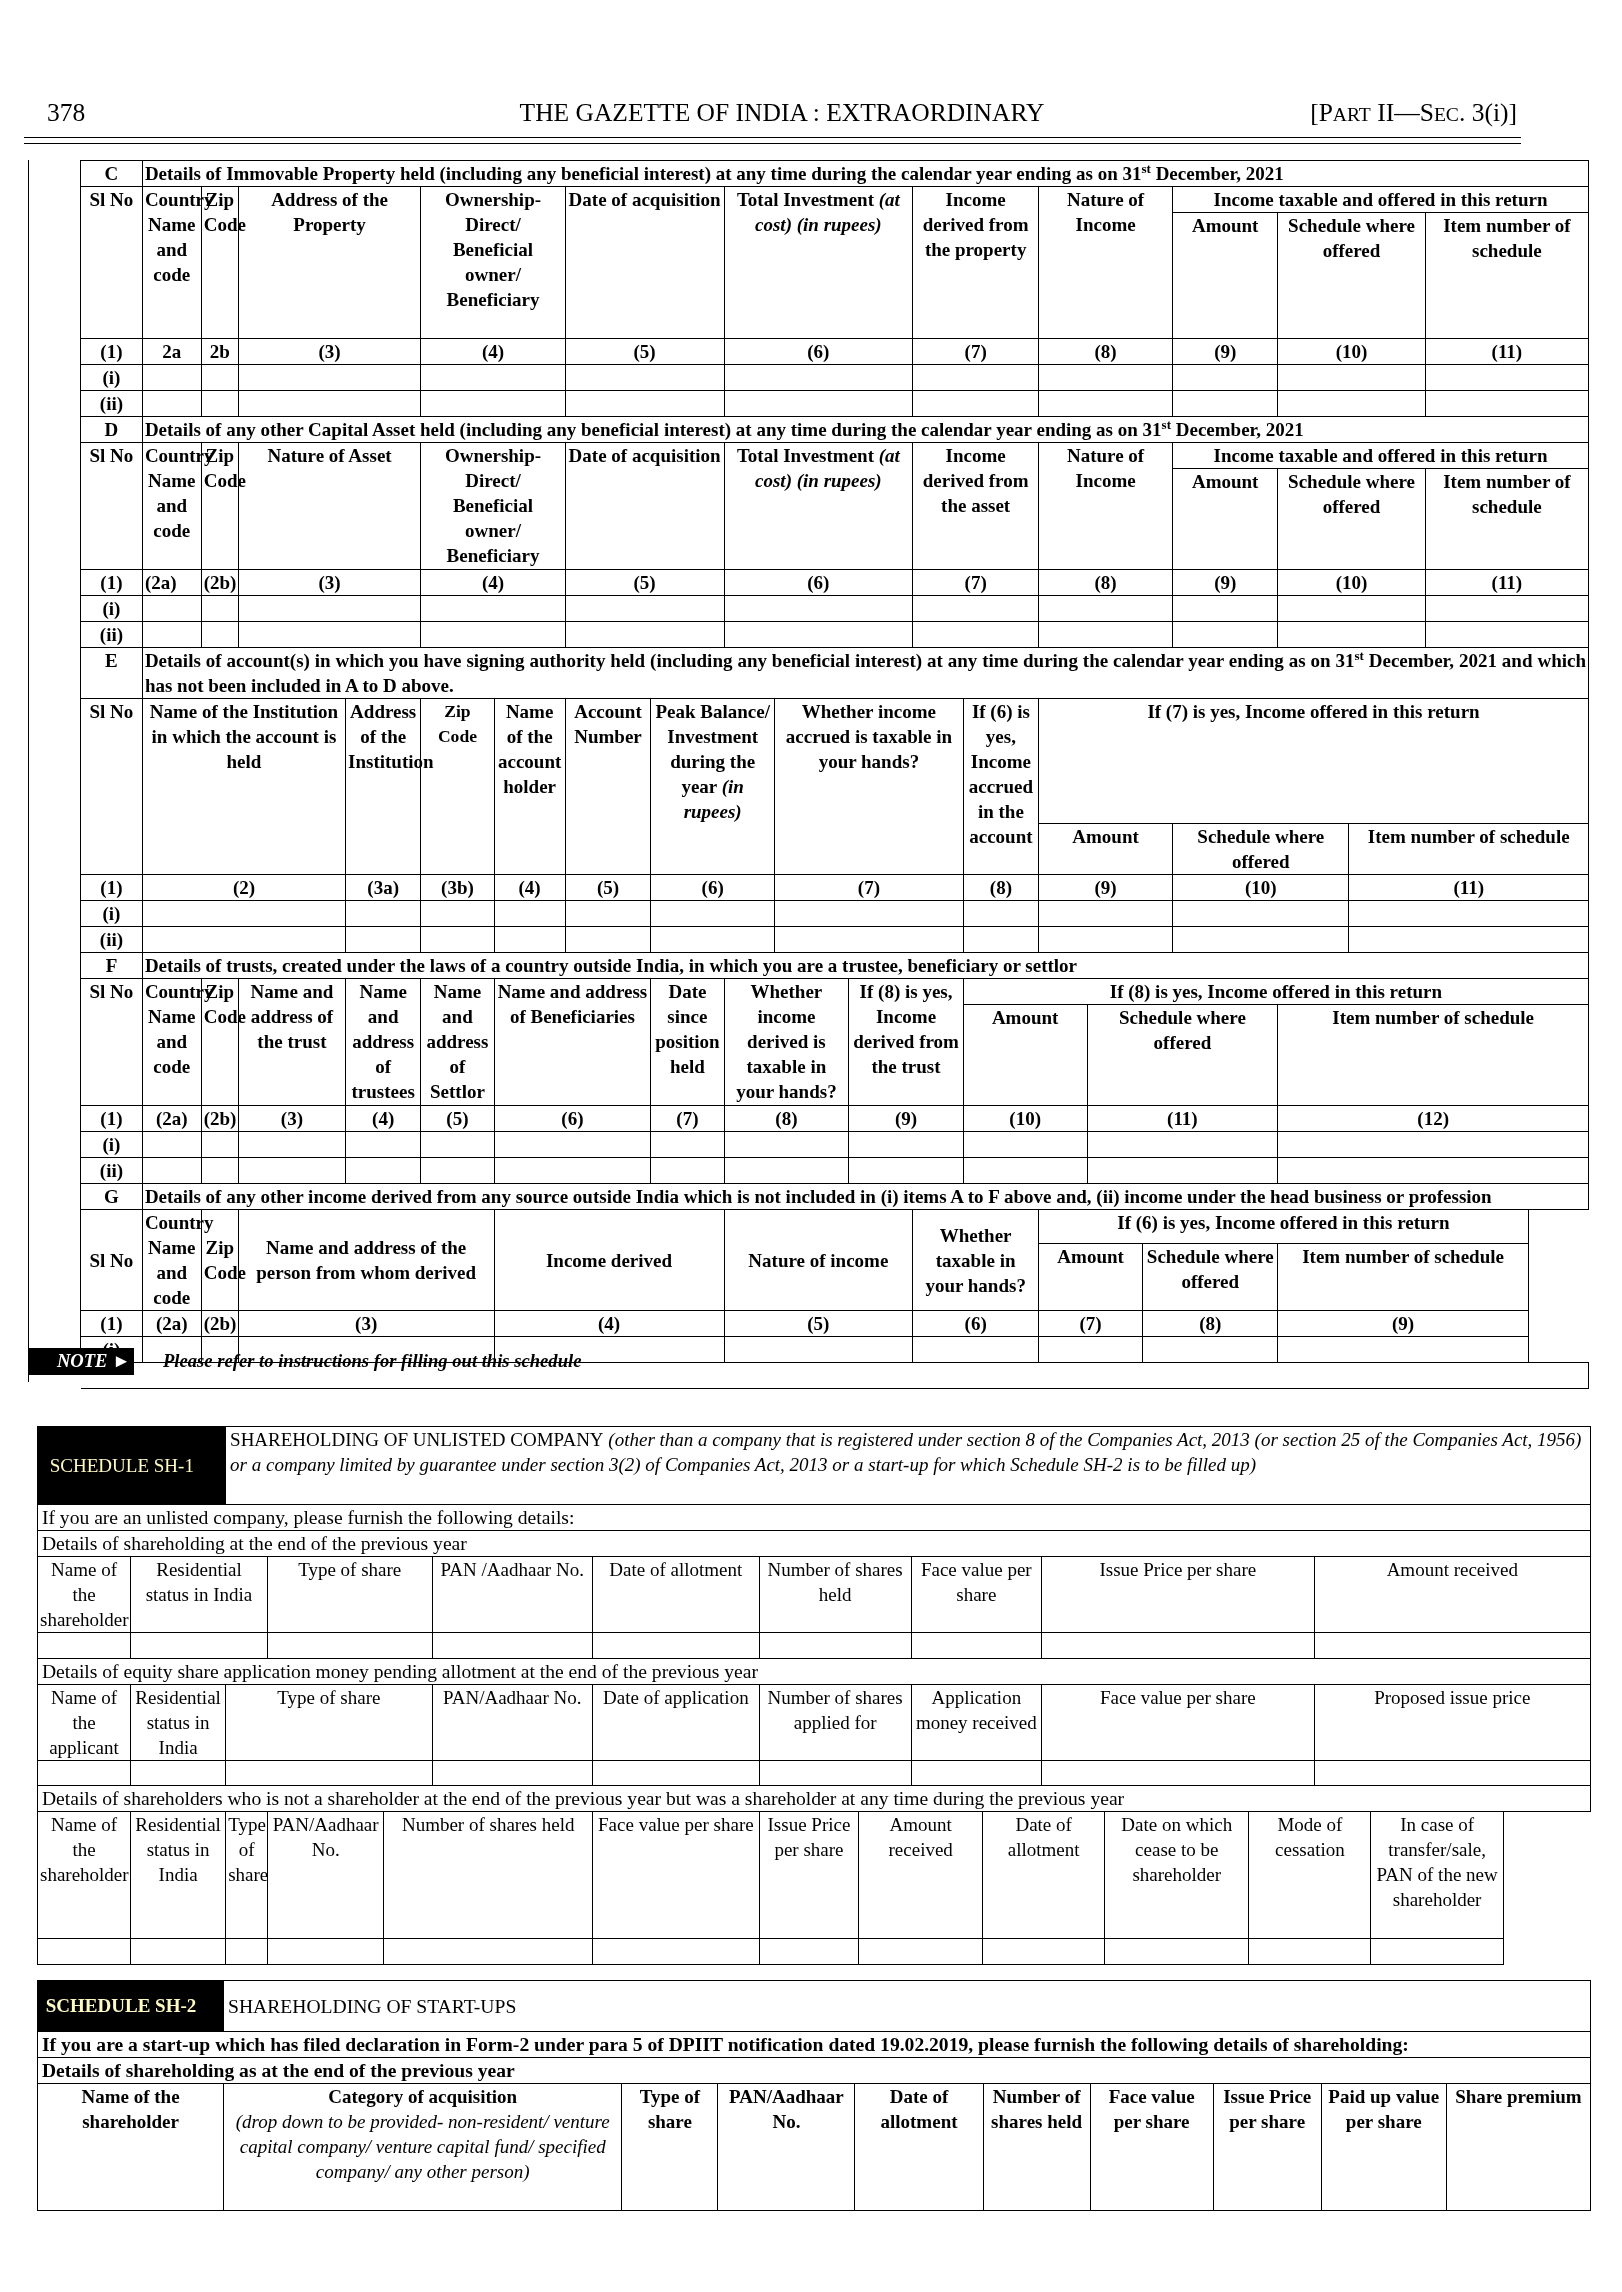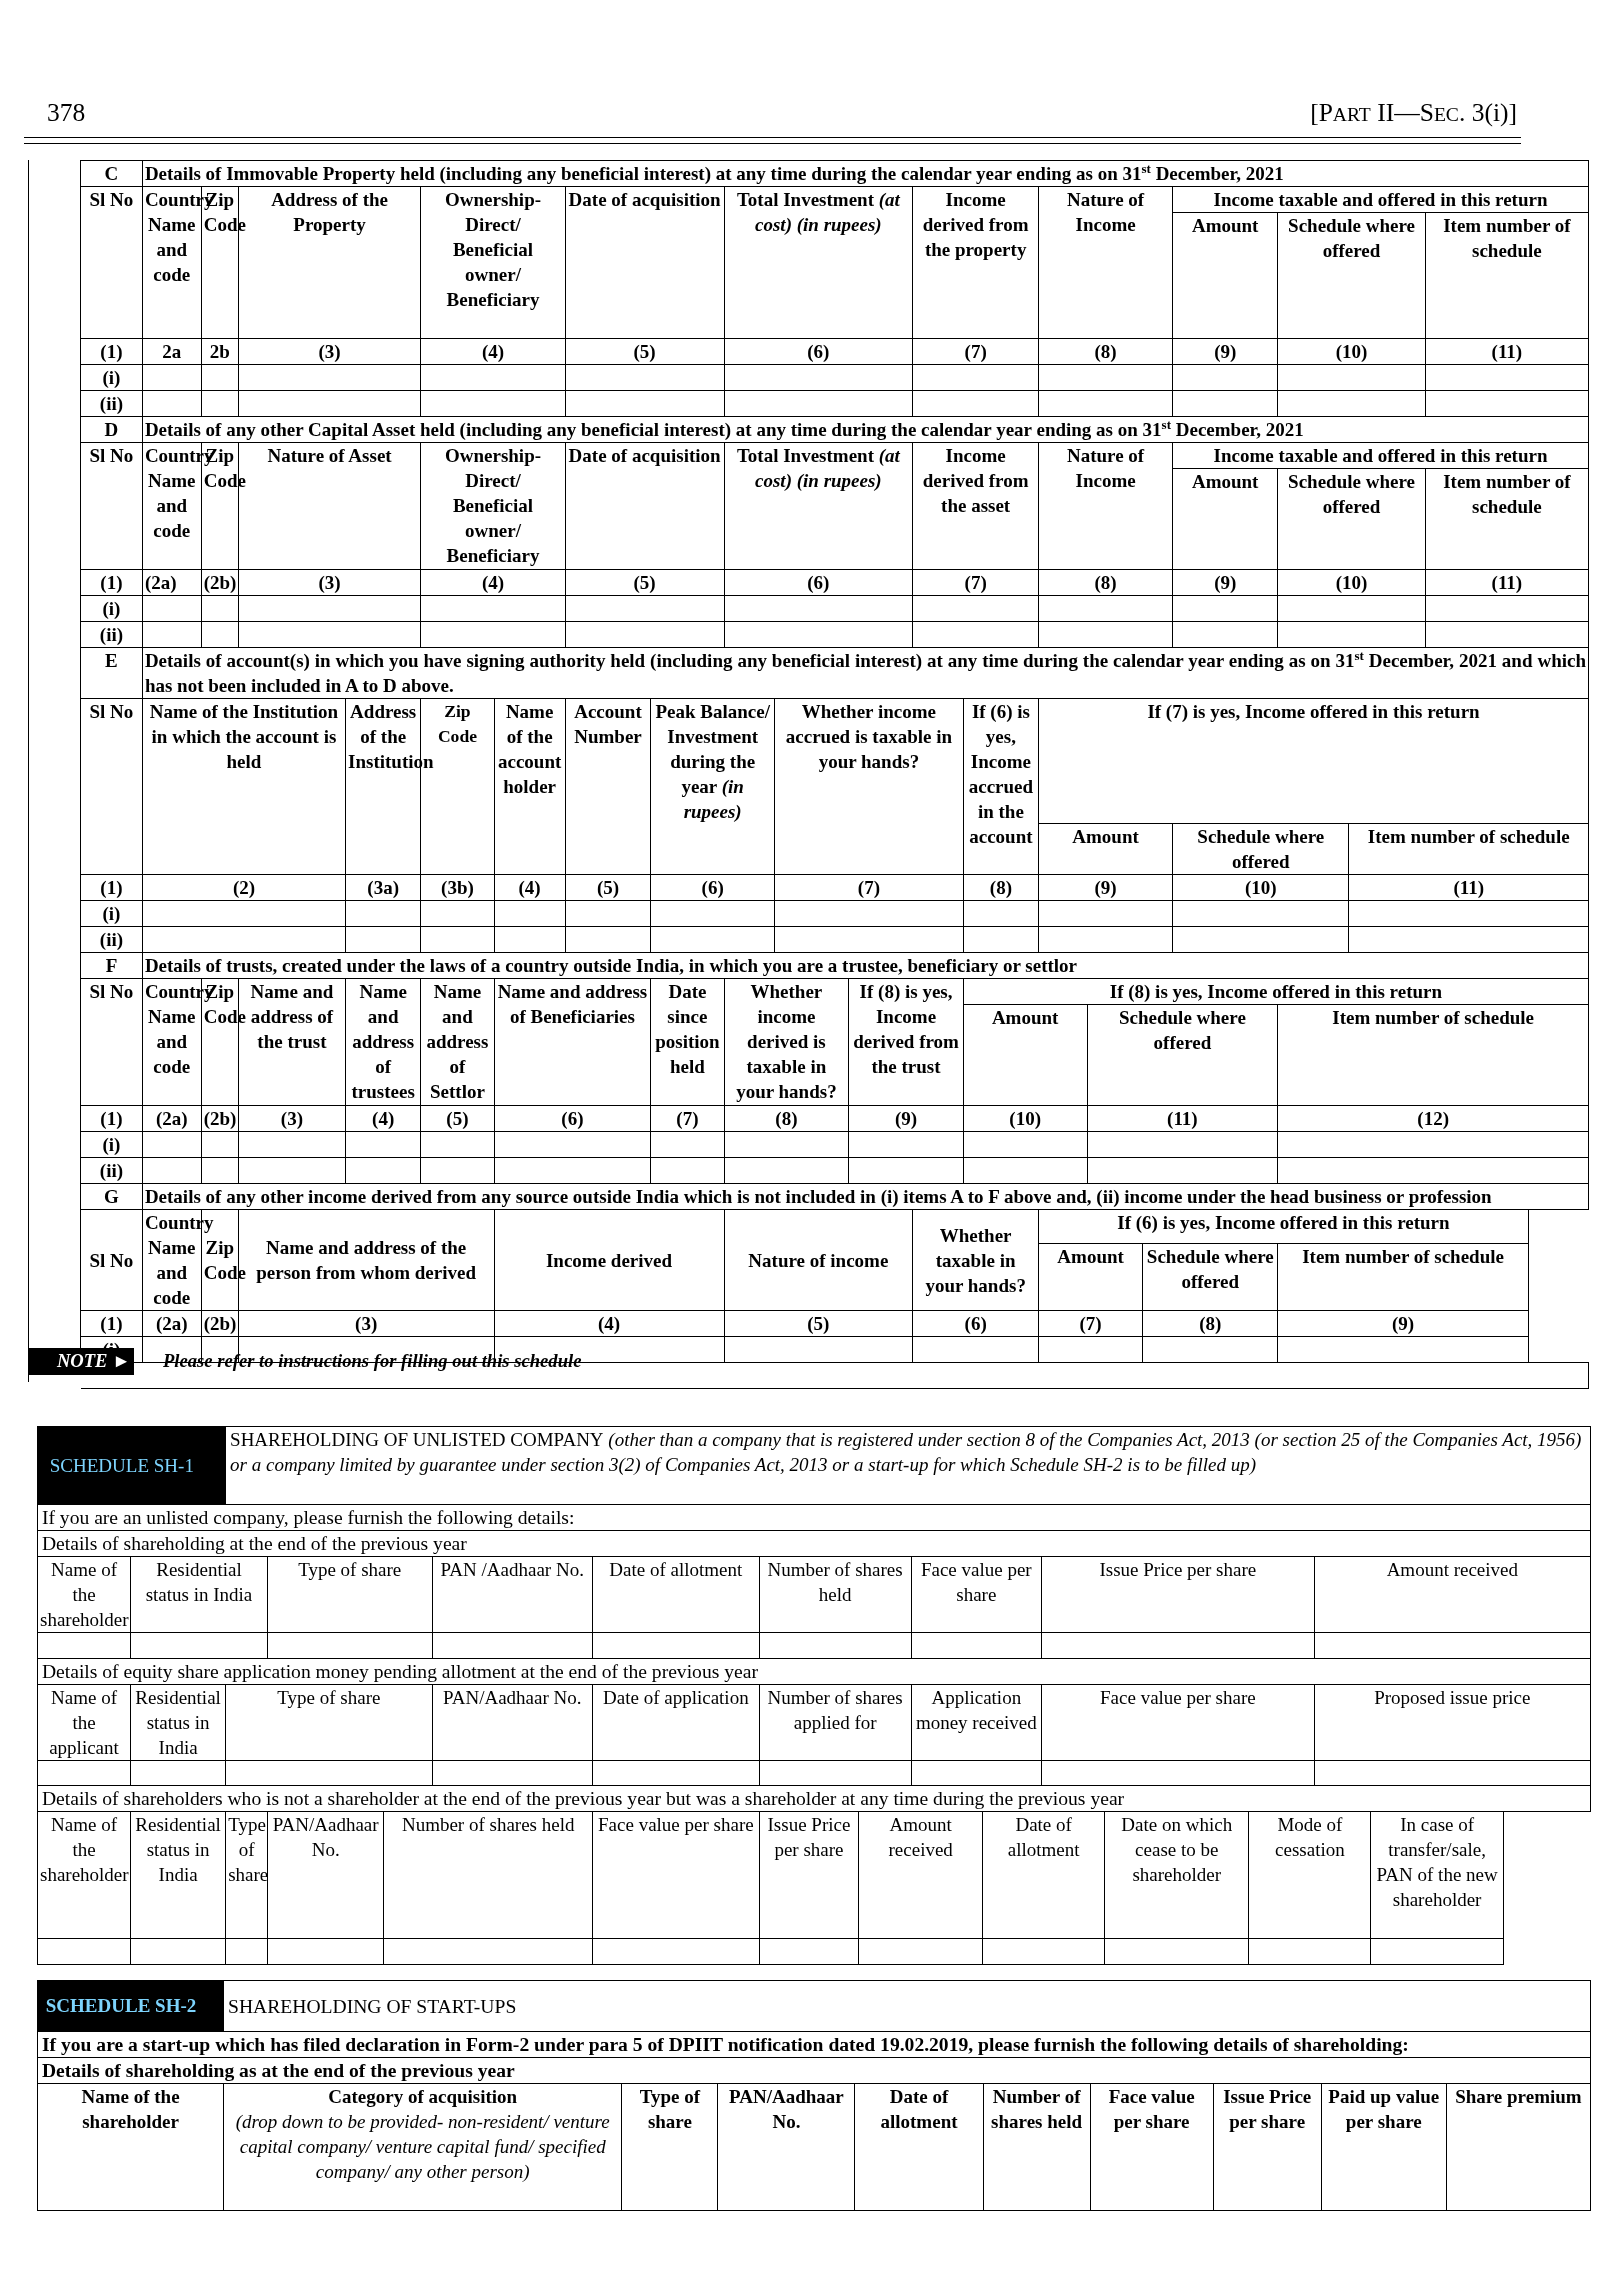--- a/index.html
+++ b/index.html
@@ -37,35 +37,36 @@
     position: absolute; left: 0; top: 0; width: 106px; height: 26.5px; background: #000; color: #fff;
     font-style: italic; font-weight: bold; font-size: 18.6px; line-height: 26.5px; padding-left: 25.5px;
   }
   .note-text {
     position: absolute; left: 135px; top: 0; font-style: italic; font-weight: bold; font-size: 18.6px; line-height: 26.5px;
   }
 
   .sh { position: absolute; left: 37px; width: 1554px; }
   .sh td { font-size: 19px; line-height: 25px; }
   .sch-label {
-    background: #000; color: #7dd3fc; text-align: left; vertical-align: middle; padding-left: 11.8px;
+    background: #000; color: #fef9c3; text-align: left; vertical-align: middle; padding-left: 11.8px;
     font-weight: normal; font-size: 19.6px;
   }
   .sch-title { text-align: left; font-weight: normal; font-size: 18.6px; line-height: 25.5px; padding-left: 3.9px; }
   .sch-title .it { font-style: italic; }
   .sh .lefttxt { text-align: left; font-weight: normal; font-size: 19.6px; padding-left: 3.9px; }
   .sh .hdr { font-weight: normal; }
   .sh2 .lefttxt { font-weight: bold; }
   .sh2 .hdr { font-weight: bold; }
 </style>
 </head>
 <body>
 
 <div class="page-header">
   <span class="pnum">378</span>
+  <span class="ptitle">THE GAZETTE OF INDIA : EXTRAORDINARY</span>
   <span class="psec"><span>[P</span><span class="sc">ART</span><span> II—S</span><span class="sc">EC</span><span>. 3(i)]</span></span>
 </div>
 <div class="rule1"></div>
 <div class="rule2"></div>
 
 <div class="left-bar"></div>
 
 <table class="foreign">
   <colgroup>
     <col style="width:60px">

